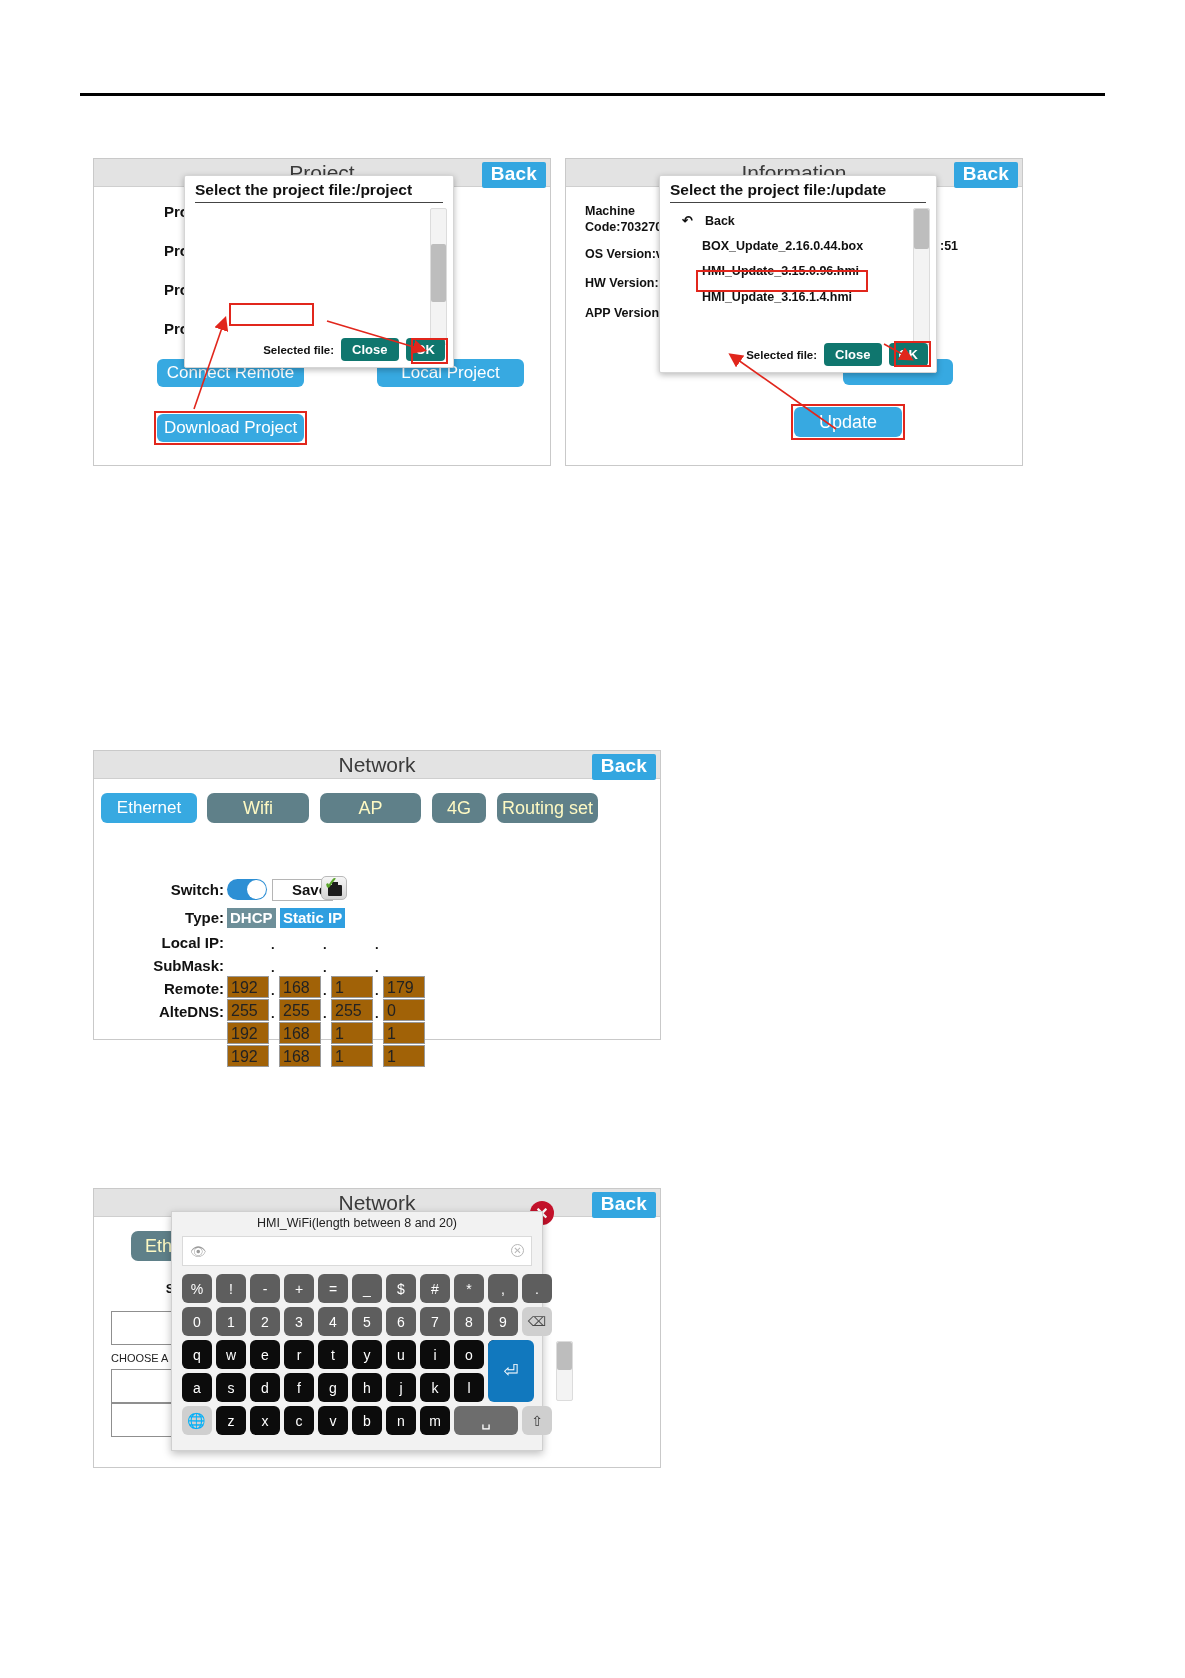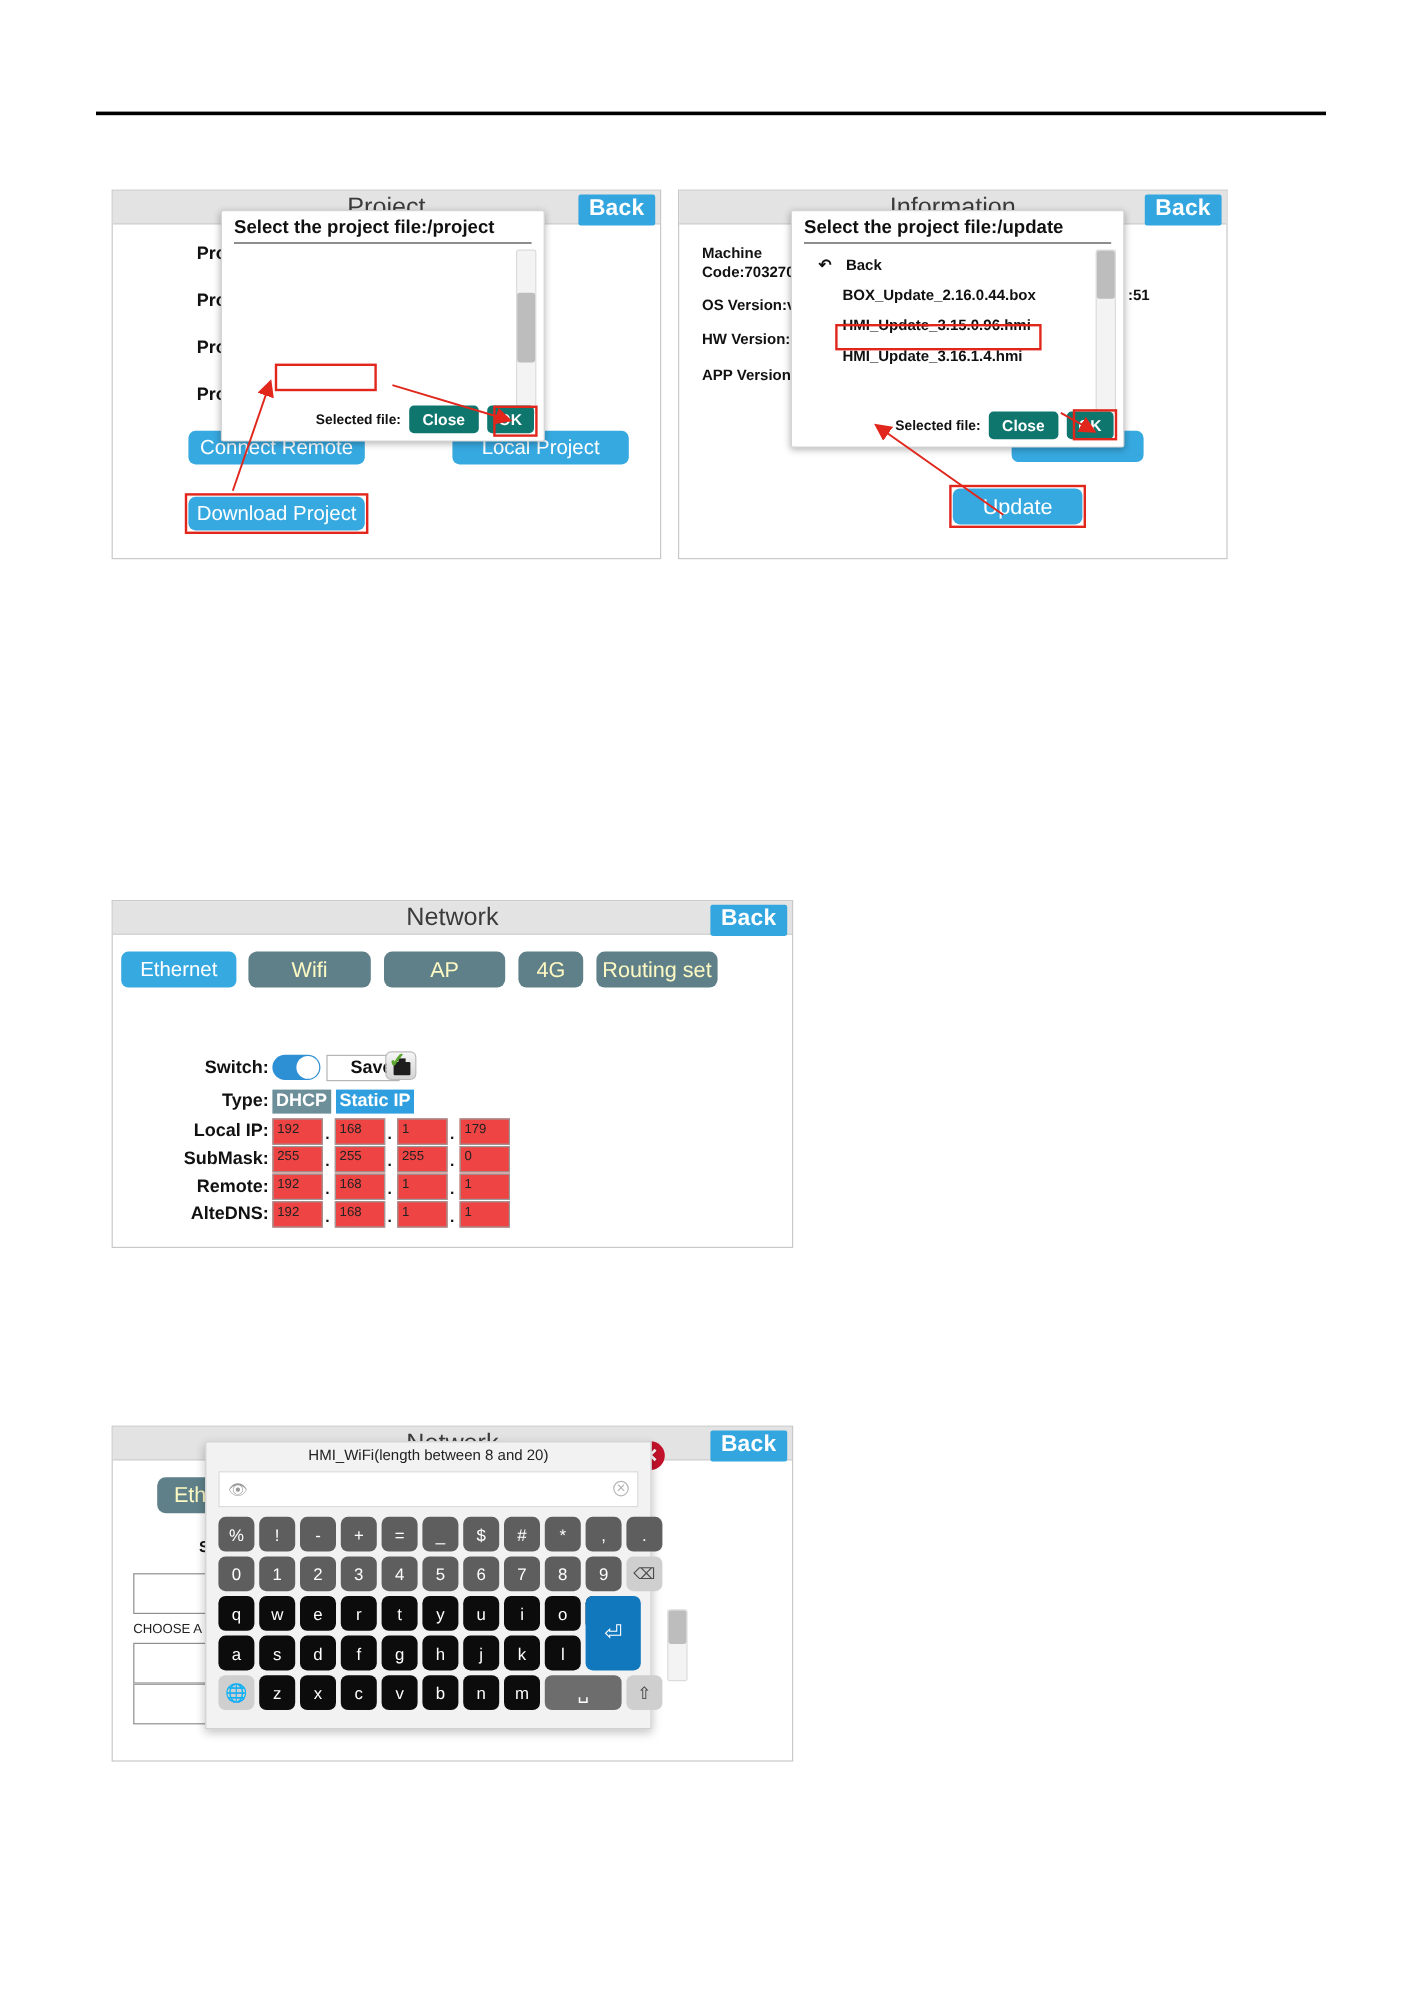--- a/index.html
+++ b/index.html
@@ -156,22 +156,22 @@
     position:absolute; left:2px; top:0px; width:16px; height:13px;
     color:#5aa52b; font-size:17px; font-weight:bold; line-height:13px;
   }
   .type-tag{
     position:absolute; color:#fff; font-size:15px; font-weight:bold;
     padding:1px 3px 2px 3px;
   }
   .type-dhcp{ background:#6d8f99; }
   .type-static{ background:#2f9fe0; }
   .ipcell{
-    position:absolute; border:1px solid #999; background:#ef4444;
-    font-size:11px; color:#222; padding:2px 0 0 3px;
+    position:absolute; border:1px solid #999; background:#a16207;
+    font-size:16px; color:#222; padding:2px 0 0 3px;margin-top:44px;
   }
   .ipdot{
     position:absolute; font-size:13px; font-weight:bold; color:#111;
   }
 
   
   .kbd{
     position:absolute;
     background:#f2f2f2;
     border:1px solid #d0d0d0;
@@ -398,21 +398,21 @@
   <div style="position:absolute; left:17px; top:163px; font-size:11px; color:#222;">CHOOSE A</div>
   <div style="position:absolute; left:17px; top:180px; width:110px; height:34px; border:1px solid #8f8f8f; background:#fff;"></div>
   <div style="position:absolute; left:17px; top:214px; width:110px; height:34px; border:1px solid #8f8f8f; background:#fff;"></div>
 
   <div class="scroll-track" style="left:462px; top:152px; height:60px;">
     <div class="scroll-thumb" style="top:0; height:28px;"></div>
   </div>
 
   <div class="close-x" style="left:436px; top:12px;">✕</div>
 
-  <div class="kbd" style="left:77px; top:12px; width:372px; height:240px;padding-left:48px;">
+  <div class="kbd" style="left:77px; top:22px; width:372px; height:240px;padding-left:48px;">
     <div class="kbd-title">HMI_WiFi(length between 8 and 20)</div>
 
     <div class="kbd-input">
       <div class="eye-icon">👁</div>
       <div class="clear-icon">✕</div>
     </div>
 
     <div class="krow" style="left:10px; top:62px;">
       <div class="key sym" style="width:30px;height:29px;">%</div>
       <div class="key sym" style="width:30px;height:29px;">!</div>

